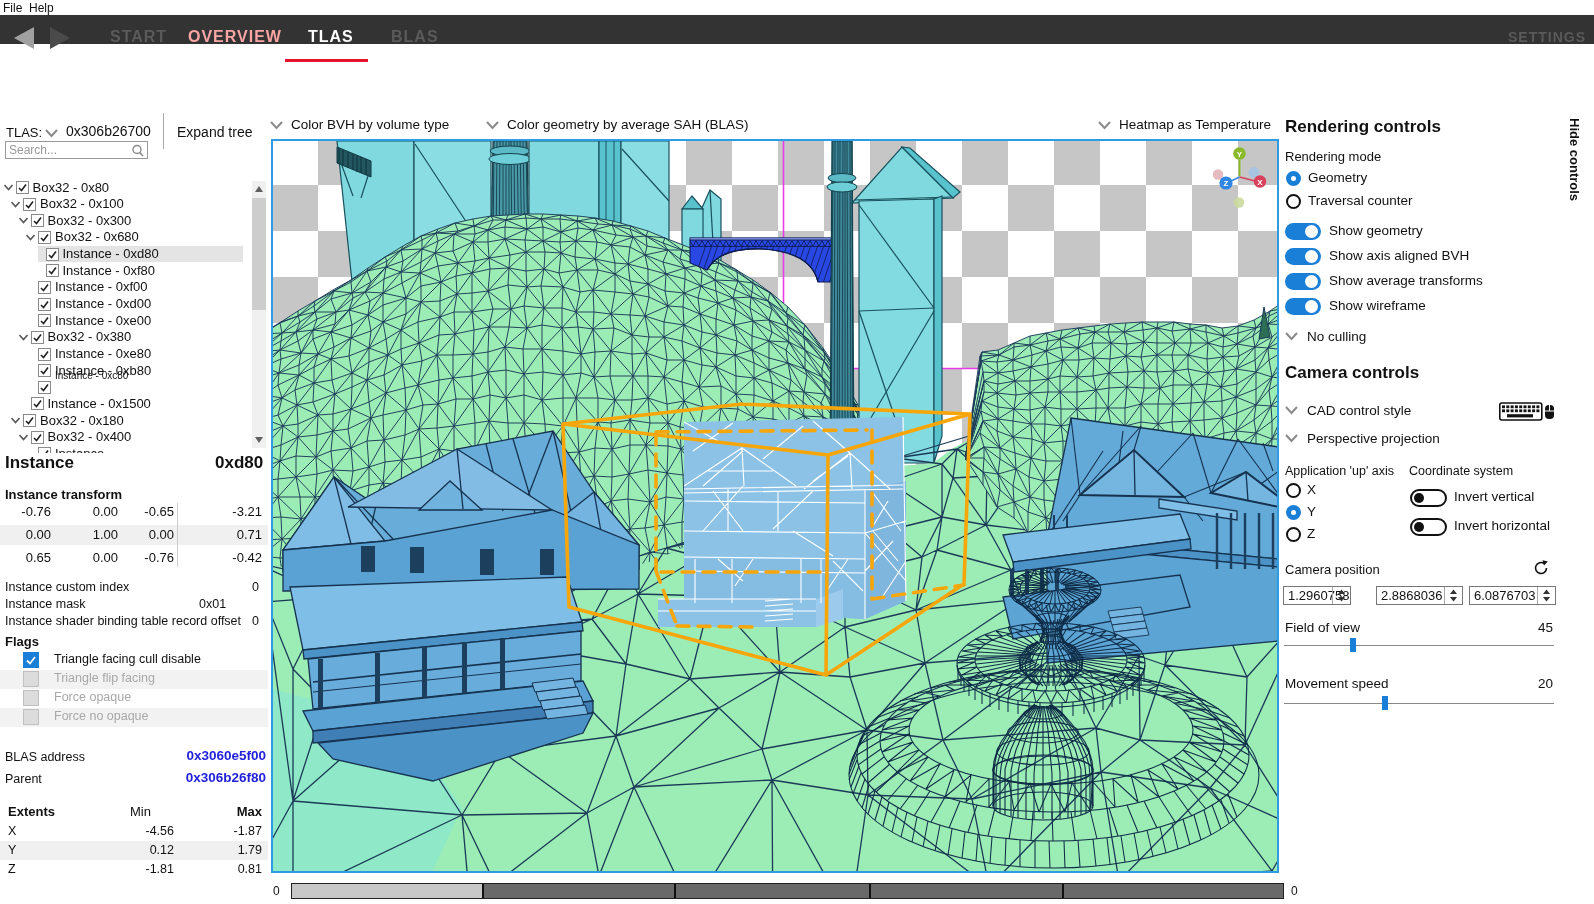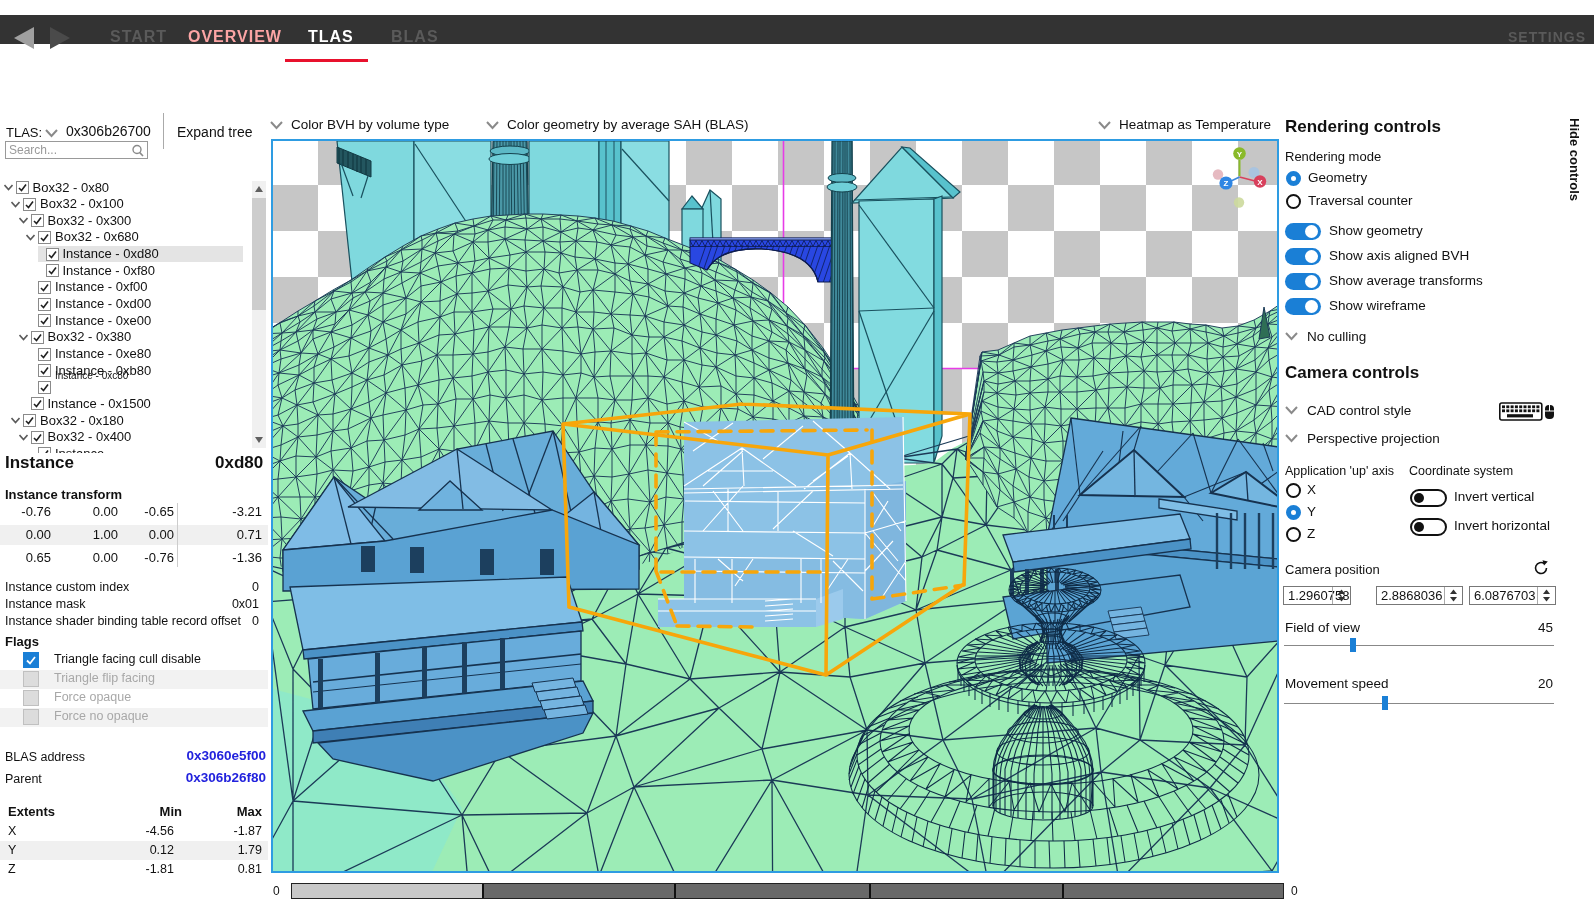--- a/index.html
+++ b/index.html
@@ -1,13 +1,17 @@
 <!DOCTYPE html>
 <html><head><meta charset="utf-8"><style>html,body{margin:0;padding:0;background:#fff;font-family:"Liberation Sans",sans-serif;color:#111}*{box-sizing:content-box}#root{position:relative;width:1594px;height:904px;overflow:hidden}span{white-space:nowrap}</style></head><body>
 <div id="root">
+    <div style="position:absolute;left:0;top:0;width:1594px;height:15px;background:#fff">
+      <span style="position:absolute;left:3px;top:1px;font-size:12px">File</span>
+      <span style="position:absolute;left:29px;top:1px;font-size:12px">Help</span>
+    </div>
     <div style="position:absolute;left:0;top:15px;width:1594px;height:29px;background:#333333">
       <svg style="position:absolute;left:12px;top:12px" width="62" height="24">
         <polygon points="22,0 2,11 22,22" fill="#a0a0a0"></polygon>
         <polygon points="38,0 58,11 38,22" fill="#4a4a4a"></polygon>
       </svg>
       <span style="position:absolute;left:110px;top:13px;font-size:16px;font-weight:bold;color:#5a5a5a;letter-spacing:1px">START</span>
       <span style="position:absolute;left:188px;top:13px;font-size:16px;font-weight:bold;color:#fca5a5;letter-spacing:1px">OVERVIEW</span>
       <span style="position:absolute;left:308px;top:13px;font-size:16px;font-weight:bold;color:#fff;letter-spacing:1px">TLAS</span>
       <span style="position:absolute;left:391px;top:13px;font-size:16px;font-weight:bold;color:#5a5a5a;letter-spacing:1px">BLAS</span>
       <span style="position:absolute;left:1508px;top:14px;font-size:14px;font-weight:bold;color:#5a5a5a;letter-spacing:1px">SETTINGS</span>
@@ -153,26 +157,26 @@
     <span style="position:absolute;left:114px;top:504px;width:60px;text-align:right;font-size:13px">-0.65</span>
     <span style="position:absolute;left:202px;top:504px;width:60px;text-align:right;font-size:13px">-3.21</span>
     <div style="position:absolute;left:0;top:525px;width:268px;height:20px;background:#f0f0f0"></div>
     <span style="position:absolute;left:-9px;top:527px;width:60px;text-align:right;font-size:13px">0.00</span>
     <span style="position:absolute;left:58px;top:527px;width:60px;text-align:right;font-size:13px">1.00</span>
     <span style="position:absolute;left:114px;top:527px;width:60px;text-align:right;font-size:13px">0.00</span>
     <span style="position:absolute;left:202px;top:527px;width:60px;text-align:right;font-size:13px">0.71</span>
     <span style="position:absolute;left:-9px;top:550px;width:60px;text-align:right;font-size:13px">0.65</span>
     <span style="position:absolute;left:58px;top:550px;width:60px;text-align:right;font-size:13px">0.00</span>
     <span style="position:absolute;left:114px;top:550px;width:60px;text-align:right;font-size:13px">-0.76</span>
-    <span style="position:absolute;left:202px;top:550px;width:60px;text-align:right;font-size:13px">-1.36</span>
+    <span style="position:absolute;left:202px;top:550px;width:60px;text-align:right;font-size:13px">-0.42</span>
     <div style="position:absolute;left:177px;top:503px;width:1px;height:64px;background:#ccc"></div>
     <span style="position:absolute;left:5px;top:580px;font-size:12.5px">Instance custom index</span>
     <span style="position:absolute;left:199px;top:580px;width:60px;text-align:right;font-size:12.5px">0</span>
     <span style="position:absolute;left:5px;top:597px;font-size:12.5px">Instance mask</span>
-    <span style="position:absolute;left:199px;top:597px;width:60px;text-align:right;font-size:12.5px">0x01</span>
+    <span style="position:absolute;left:199px;top:597px;width:60px;font-size:12.5px">0x01</span>
     <span style="position:absolute;left:5px;top:614px;font-size:12.5px">Instance shader binding table record offset</span>
     <span style="position:absolute;left:199px;top:614px;width:60px;text-align:right;font-size:12.5px">0</span>
     <span style="position:absolute;left:5px;top:634px;font-size:13px;font-weight:bold">Flags</span>
     <span style="position:absolute;left:23px;top:652px;width:16px;height:16px;background:#1a7fd6"></span>
     <svg style="position:absolute;left:25px;top:654px" width="12" height="12">
       <polyline points="2,6.5 5,9.5 10,3" fill="none" stroke="#fff" stroke-width="1.8"></polyline>
     </svg>
     <span style="position:absolute;left:54px;top:652px;font-size:12.5px;color:#111">Triangle facing cull disable</span>
     <div style="position:absolute;left:0;top:670px;width:268px;height:19px;background:#f2f2f2"></div>
     <span style="position:absolute;left:23px;top:671px;width:16px;height:16px;background:#dcdcdc;border:1px solid #c0c0c0;box-sizing:border-box"></span>
@@ -180,21 +184,21 @@
     <span style="position:absolute;left:23px;top:690px;width:16px;height:16px;background:#dcdcdc;border:1px solid #c0c0c0;box-sizing:border-box"></span>
     <span style="position:absolute;left:54px;top:690px;font-size:12.5px;color:#a8a8a8">Force opaque</span>
     <div style="position:absolute;left:0;top:708px;width:268px;height:19px;background:#f2f2f2"></div>
     <span style="position:absolute;left:23px;top:709px;width:16px;height:16px;background:#dcdcdc;border:1px solid #c0c0c0;box-sizing:border-box"></span>
     <span style="position:absolute;left:54px;top:709px;font-size:12.5px;color:#a8a8a8">Force no opaque</span>
     <span style="position:absolute;left:5px;top:750px;font-size:12.5px">BLAS address</span>
     <span style="position:absolute;left:136px;top:748px;width:130px;text-align:right;font-size:13.5px;font-weight:bold;color:#2222dd">0x3060e5f00</span>
     <span style="position:absolute;left:5px;top:772px;font-size:12.5px">Parent</span>
     <span style="position:absolute;left:136px;top:770px;width:130px;text-align:right;font-size:13.5px;font-weight:bold;color:#2222dd">0x306b26f80</span>
     <span style="position:absolute;left:8px;top:804px;font-size:13px;font-weight:bold">Extents</span>
-    <span style="position:absolute;left:122px;top:804px;width:60px;text-align:right;font-size:13px;font-weight:bold">Min</span>
+    <span style="position:absolute;left:130px;top:804px;width:60px;font-size:13px;font-weight:normal">Min</span>
     <span style="position:absolute;left:202px;top:804px;width:60px;text-align:right;font-size:13px;font-weight:bold">Max</span>
     <span style="position:absolute;left:8px;top:824px;font-size:12.5px">X</span>
     <span style="position:absolute;left:114px;top:824px;width:60px;text-align:right;font-size:12.5px">-4.56</span>
     <span style="position:absolute;left:202px;top:824px;width:60px;text-align:right;font-size:12.5px">-1.87</span>
     <div style="position:absolute;left:0;top:841px;width:268px;height:19px;background:#f0f0f0"></div>
     <span style="position:absolute;left:8px;top:843px;font-size:12.5px">Y</span>
     <span style="position:absolute;left:114px;top:843px;width:60px;text-align:right;font-size:12.5px">0.12</span>
     <span style="position:absolute;left:202px;top:843px;width:60px;text-align:right;font-size:12.5px">1.79</span>
     <span style="position:absolute;left:8px;top:862px;font-size:12.5px">Z</span>
     <span style="position:absolute;left:114px;top:862px;width:60px;text-align:right;font-size:12.5px">-1.81</span>

